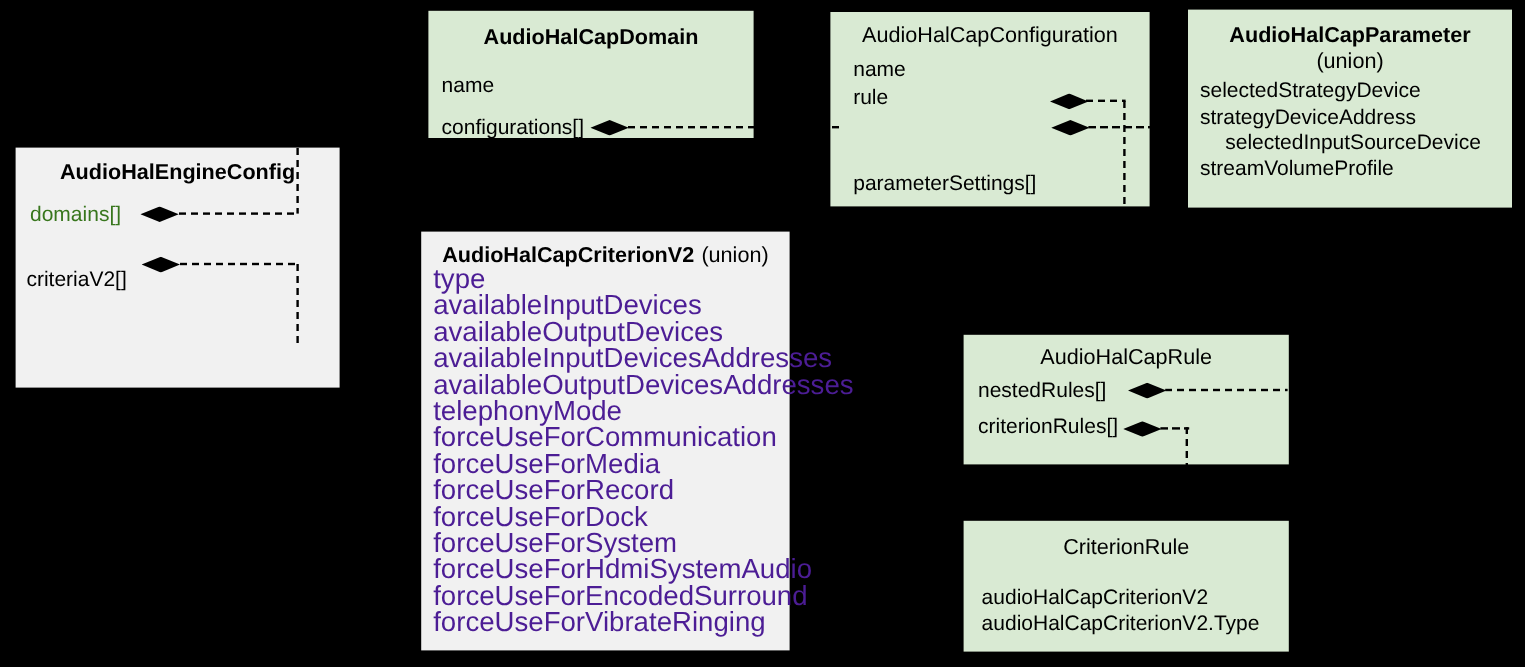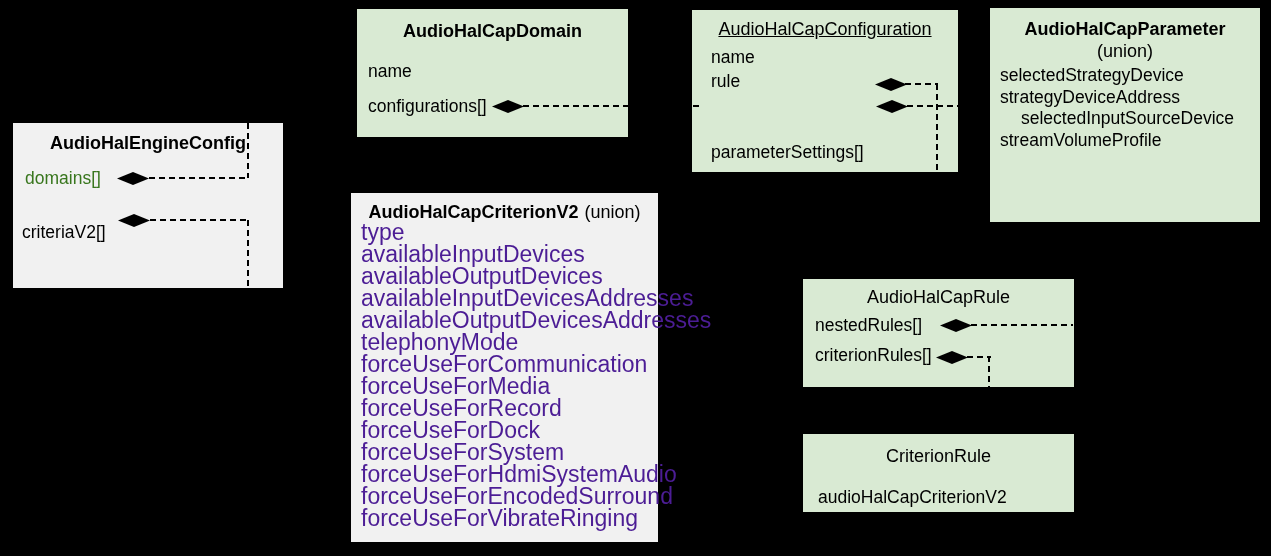--- a/index.html
+++ b/index.html
@@ -17,40 +17,40 @@
   .fieldlist .fl-row{height:22px;line-height:22px;white-space:nowrap;}
   .hline{position:absolute;height:2px;background:repeating-linear-gradient(90deg,#000 0 6px,transparent 6px 10px);z-index:5;}
   .vline{position:absolute;width:2px;background:repeating-linear-gradient(180deg,#000 0 6px,transparent 6px 10px);z-index:5;}
   .diamond{position:absolute;z-index:6;width:32px;height:13px;}
 </style>
 </head>
 <body>
 
 <div id="canvas">
 
-  <div class="box fill-gray" style="left:13px;top:123px;width:270px;height:165px;">
+  <div class="box fill-gray" style="left:13px;top:123px;width:270px;height:200px;">
     <div class="title bold" style="top:9px;">AudioHalEngineConfig</div>
     <div class="row accent" style="left:12px;top:44px;">domains[]</div>
     <div class="row" style="left:9px;top:86px;margin-top:12px;">criteriaV2[]</div>
   </div>
 
-  <div class="box fill-green" style="left:357px;top:9px;width:271px;height:128px;">
+  <div class="box fill-green" style="left:357px;top:9px;width:271px;height:106px;">
     <div class="title bold" style="top:11px;">AudioHalCapDomain</div>
     <div class="row" style="left:11px;top:51px;">name</div>
     <div class="row" style="left:11px;top:86px;">configurations[]</div>
   </div>
 
   <div class="box fill-green" style="left:692px;top:10px;width:266px;height:162px;">
-    <div class="title" style="top:8px;text-decoration:underline;">AudioHalCapConfiguration</div>
+    <div class="title" style="top:8px;">AudioHalCapConfiguration</div>
     <div class="row" style="left:19px;top:36px;">name</div>
     <div class="row" style="left:19px;top:60px;">rule</div>
     <div class="row" style="left:19px;top:84px;margin-top:47px;">parameterSettings[]</div>
   </div>
 
-  <div class="box fill-green" style="left:990px;top:8px;width:270px;height:214px;">
+  <div class="box fill-green" style="left:990px;top:8px;width:270px;height:165px;">
     <div class="title bold" style="top:10px;">AudioHalCapParameter</div>
     <div class="title" style="top:32px;">(union)</div>
     <div class="row" style="left:10px;top:56px;">selectedStrategyDevice</div>
     <div class="row" style="left:10px;top:78px;">strategyDeviceAddress</div>
     <div class="row" style="left:10px;top:99px;margin-left:21px;">selectedInputSourceDevice</div>
     <div class="row" style="left:10px;top:121px;">streamVolumeProfile</div>
   </div>
 
   <div class="box fill-gray" style="left:351px;top:193px;width:307px;height:349px;">
     <div class="title" style="top:8px;">
@@ -74,21 +74,21 @@
       <div class="fl-row">forceUseForVibrateRinging</div>
     </div>
   </div>
 
   <div class="box fill-green" style="left:803px;top:279px;width:271px;height:108px;text-decoration:underline;">
     <div class="title" style="top:7px;">AudioHalCapRule</div>
     <div class="row" style="left:12px;top:35px;">nestedRules[]</div>
     <div class="row" style="left:12px;top:65px;">criterionRules[]</div>
   </div>
 
-  <div class="box fill-green" style="left:803px;top:434px;width:271px;height:78px;">
+  <div class="box fill-green" style="left:803px;top:434px;width:271px;height:109px;">
     <div class="title" style="top:11px;">CriterionRule</div>
     <div class="row" style="left:15px;top:52px;">audioHalCapCriterionV2</div>
     <div class="row" style="left:15px;top:74px;text-align:center;">audioHalCapCriterionV2.Type</div>
   </div>
 
   <svg class="diamond" style="left:117px;top:172px;" viewBox="0 0 32 13">
       <polygon points="0,6.5 16,0 32,6.5 16,13" fill="#000"></polygon>
     </svg>
   <svg class="diamond" style="left:118px;top:214px;" viewBox="0 0 32 13">
       <polygon points="0,6.5 16,0 32,6.5 16,13" fill="#000"></polygon>

